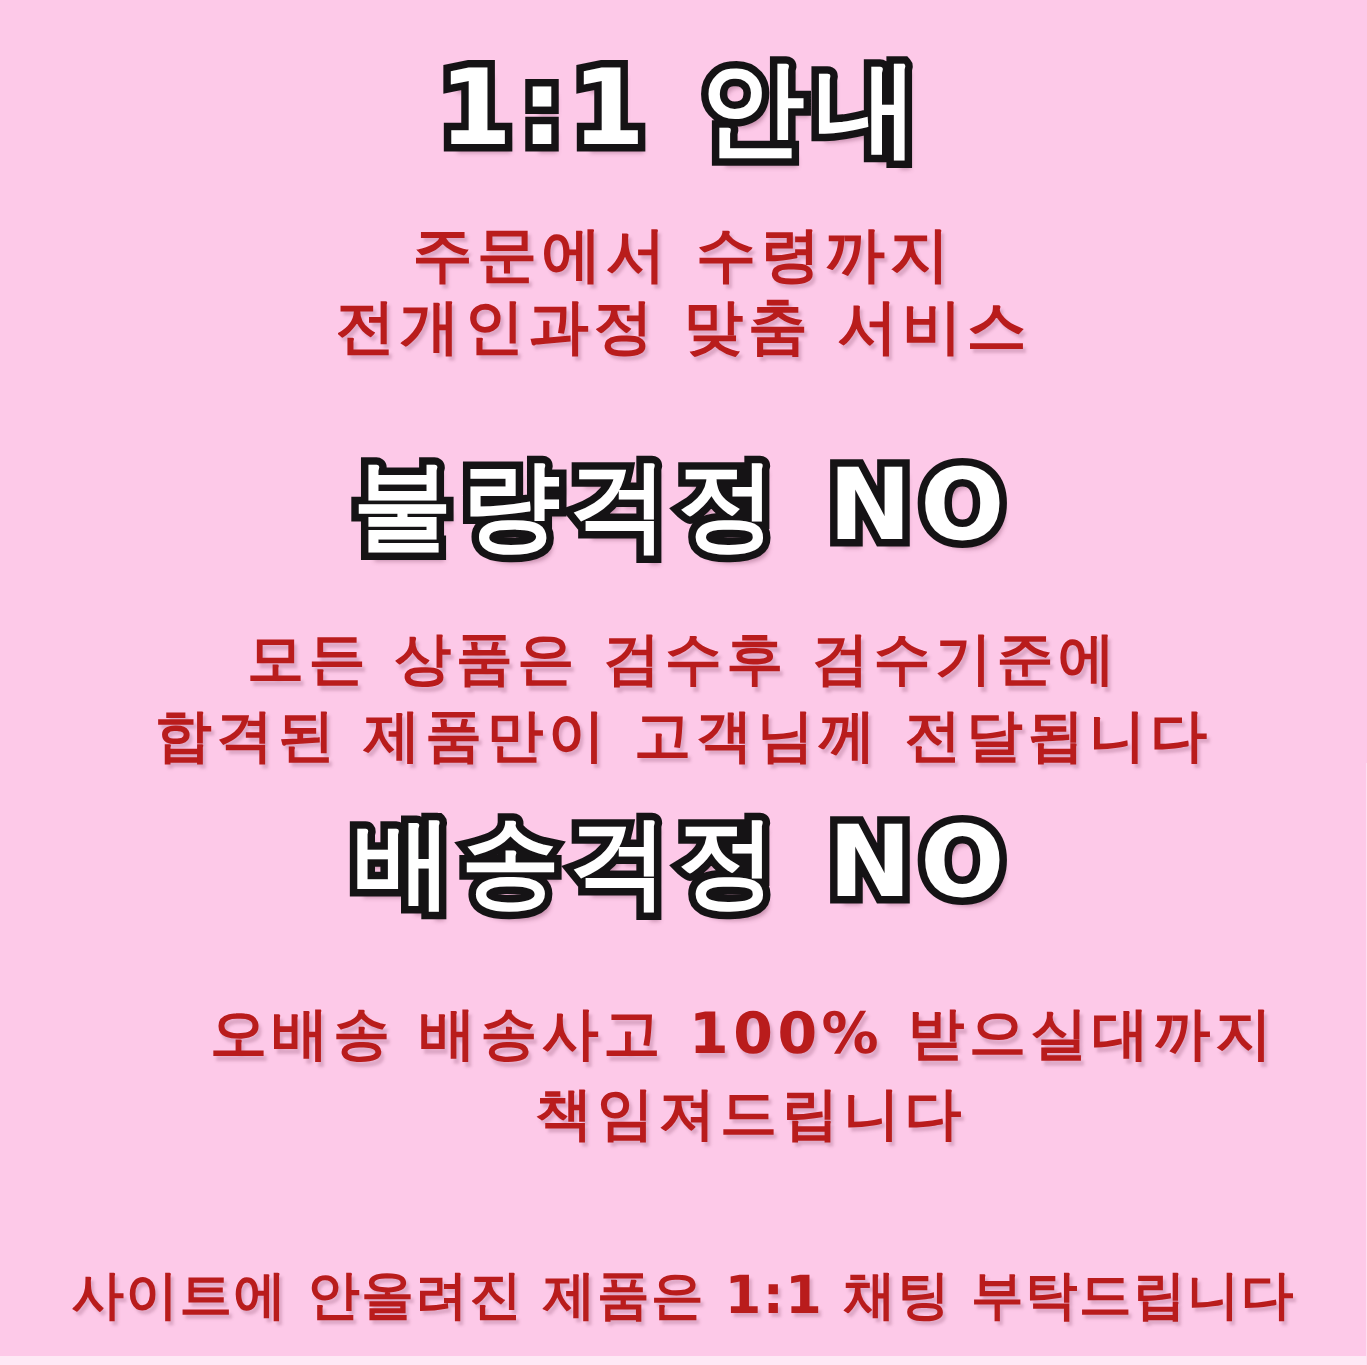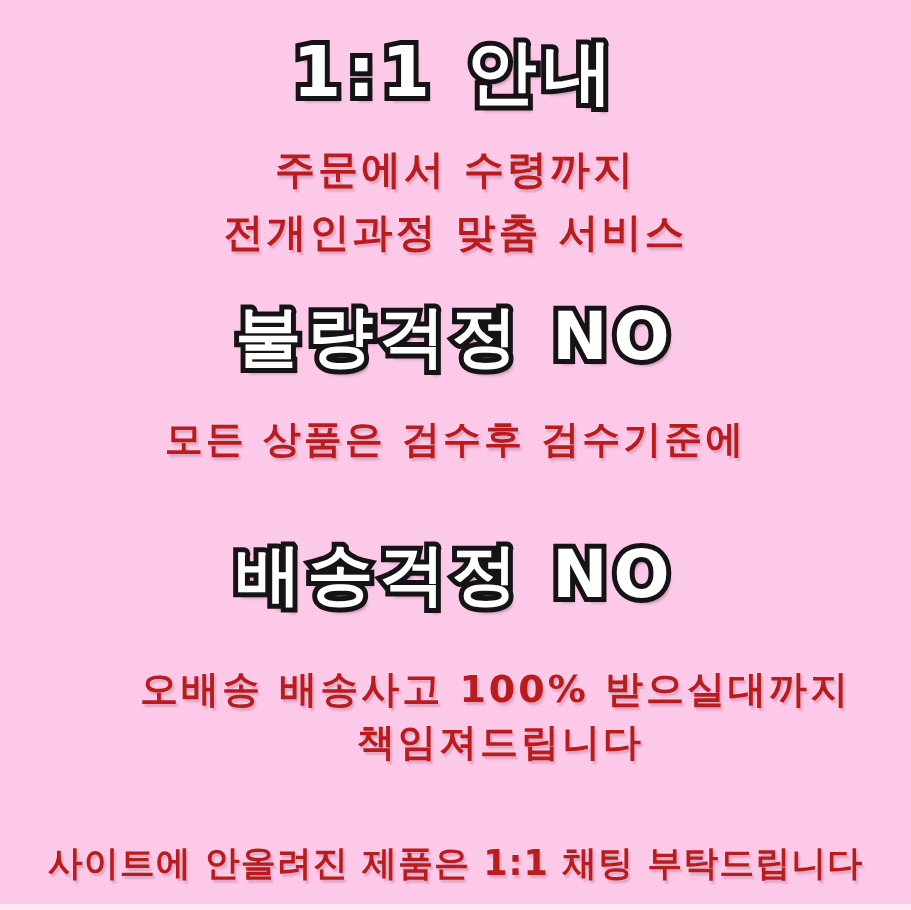--- a/index.html
+++ b/index.html
@@ -71,26 +71,27 @@
 </head>
 <body>
 
 <div class="canvas">
 
   <div class="outlined title-size" style="top: 26px;">
     <span class="stroke" aria-hidden="true">1:1 안내</span><span class="fill">1:1 안내</span>
   </div>
 
   <div class="line body-text intro-size" style="top: 142px;">주문에서 수령까지</div>
-  <div class="line body-text intro-size" style="top: 205px;">전개인과정 맞춤 서비스</div>
+  <div class="line body-text intro-size" style="top: 190px;">전개인과정 맞춤 서비스</div>
 
   <div class="outlined heading-size" style="top: 292px;">
     <span class="stroke" aria-hidden="true">불량걱정 NO</span><span class="fill">불량걱정 NO</span>
   </div>
   <div class="line body-text body-size" style="top: 414px;">모든 상품은 검수후 검수기준에</div>
+  <div class="line body-text body-size" style="top: 465px;">합격된 제품만이 고객님께 전달됩니다</div>
 
   <div class="outlined heading-size" style="top: 530px;">
     <span class="stroke" aria-hidden="true">배송걱정 NO</span><span class="fill">배송걱정 NO</span>
   </div>
   <div class="line body-text body-size" style="top: 664px; margin-left: 40px;">오배송 배송사고 100% 받으실대까지</div>
   <div class="line body-text body-size" style="top: 717px; padding-left: 45px;">책임져드립니다</div>
 
   <div class="line body-text footer-size" style="top: 840px;">사이트에 안올려진 제품은 1:1 채팅 부탁드립니다</div>
 
   <div class="bottom-strip"></div>

